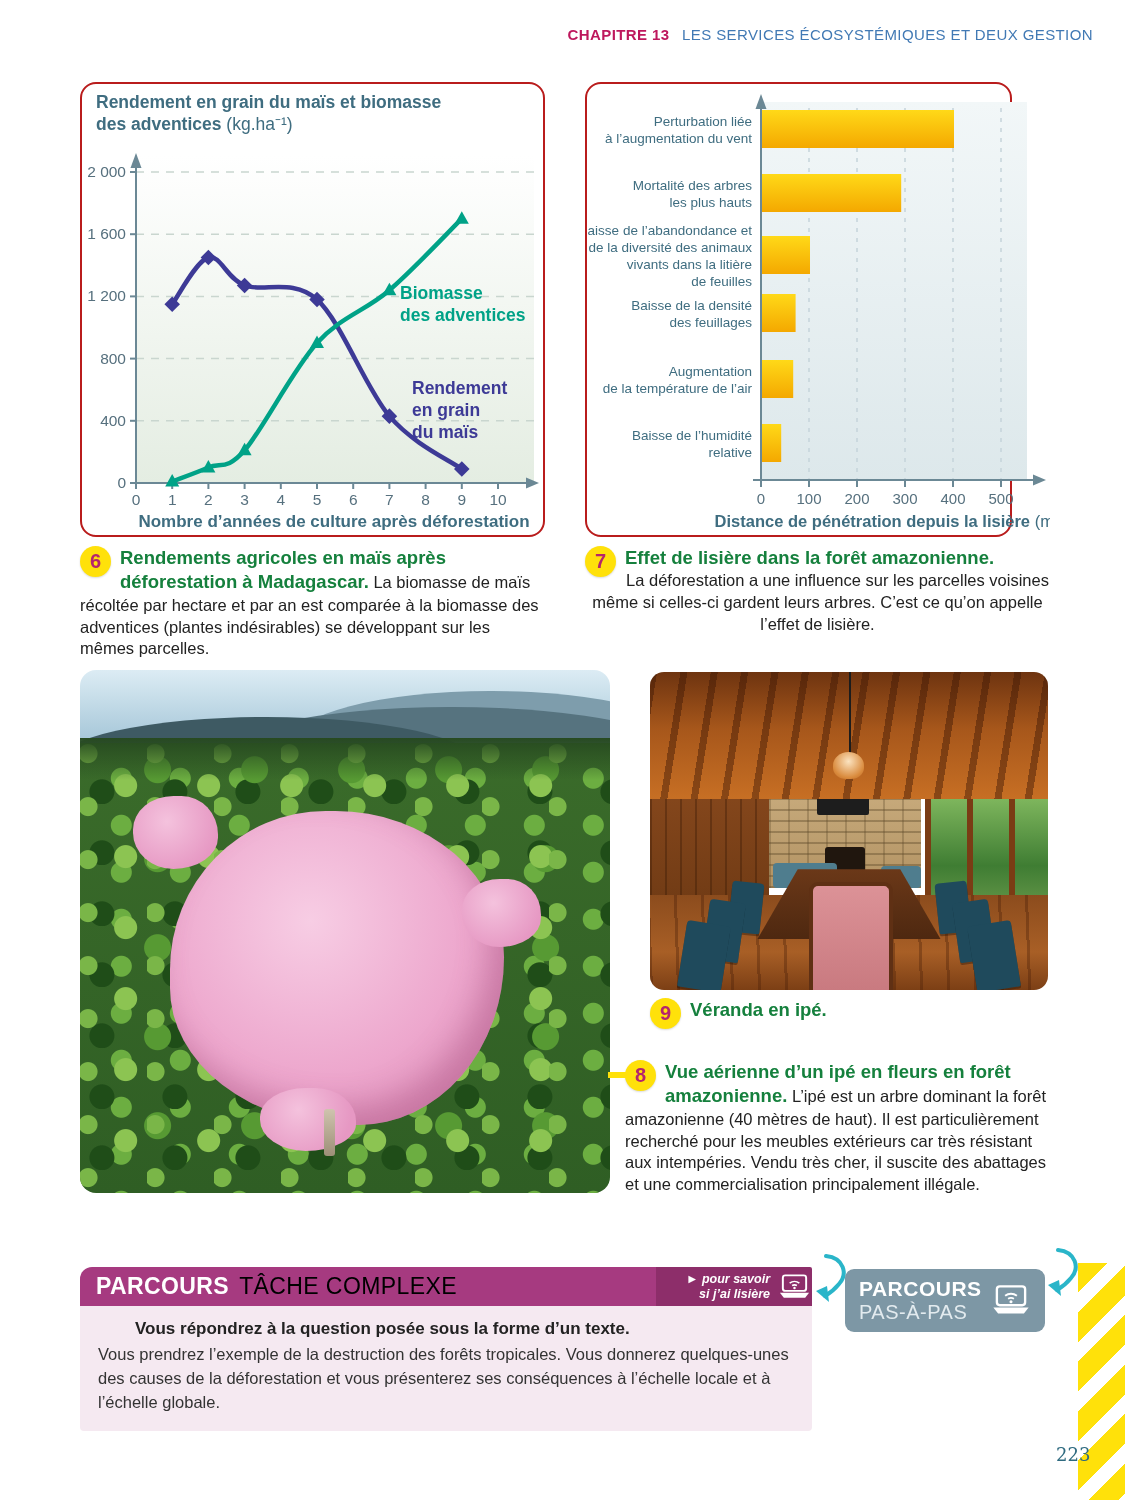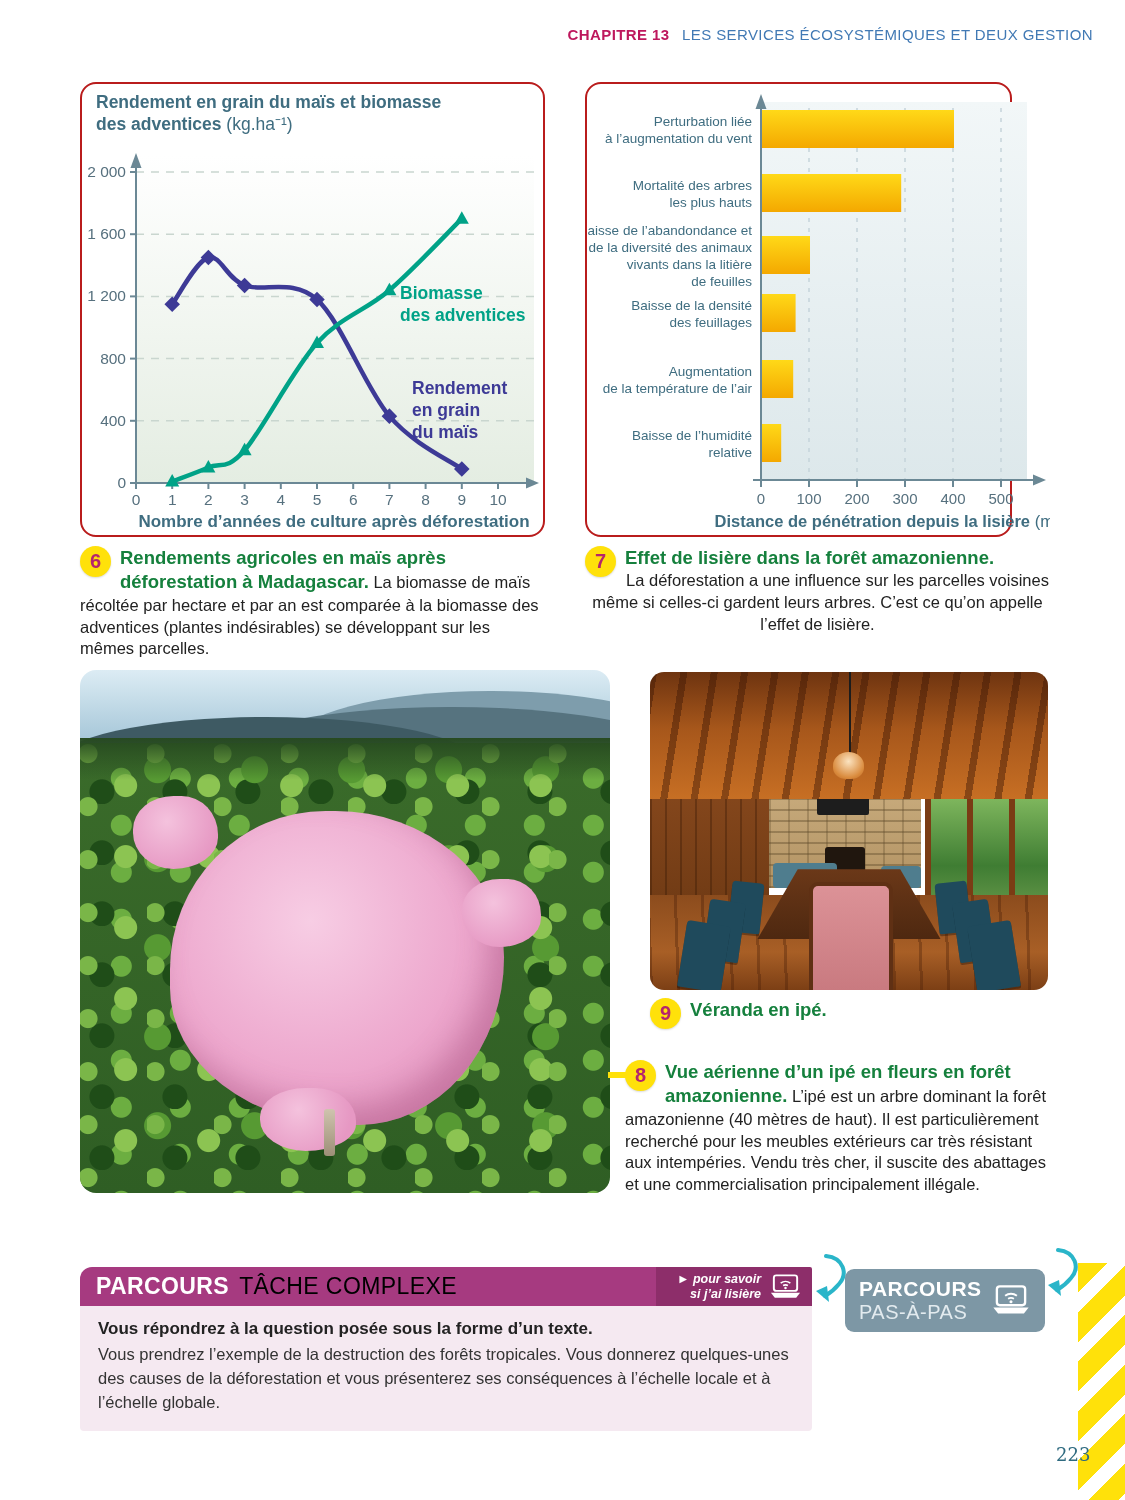--- a/index.html
+++ b/index.html
@@ -99,24 +99,24 @@
 
   
   .dp-head{position:absolute;left:80px;top:1270px;font-size:17px;font-weight:700;color:#00a9c4;letter-spacing:.2px;}
   .dp-head .tri{margin-right:6px;}
   .tache{position:absolute;left:80px;top:1267px;width:732px;}
   .tache-bar{position:relative;height:39px;background:#a63a80;border-radius:12px 12px 0 0;
              display:flex;align-items:center;padding-left:16px;box-sizing:border-box;}
   .tache-bar .l1{color:#fff;font-weight:700;font-size:23px;letter-spacing:.4px;margin-right:10px;}
   .tache-bar .l2{color:#000000;font-weight:500;font-size:23px;letter-spacing:.4px;}
   .savoir{position:absolute;right:0;top:0;height:39px;width:156px;background:#8d2e6a;
-          display:flex;align-items:center;justify-content:flex-end;gap:8px;padding:0 10px;box-sizing:border-box;border-radius:0 2px 0 0;}
+          display:flex;align-items:center;justify-content:flex-end;gap:8px;padding:0 1px;box-sizing:border-box;border-radius:0 2px 0 0;}
   .savoir .stxt{color:#fff;font-style:italic;font-weight:700;font-size:12.5px;line-height:1.15;text-align:right;}
   .tache-body{background:#f5e9f1;padding:13px 18px 16px;border-radius:0 0 4px 4px;}
-  .tache-body .bold{font-weight:700;font-size:17px;color:#222;display:block;margin-bottom:4px;}
+  .tache-body .bold{font-weight:700;font-size:17px;color:#222;display:block;margin-bottom:4px;margin-left:37px;}
   .tache-body .txt{font-size:16.5px;line-height:1.45;color:#333;}
   .pas{position:absolute;left:845px;top:1269px;width:200px;height:63px;background:#7d97a5;border-radius:9px;
        display:flex;align-items:center;justify-content:space-between;padding:0 14px;box-sizing:border-box;}
   .pas .pl1{color:#fff;font-weight:700;font-size:21px;letter-spacing:.5px;line-height:1.15;}
   .pas .pl2{color:#e3ebef;font-weight:400;font-size:20px;letter-spacing:.5px;line-height:1.15;}
   .arrow-svg{position:absolute;}
   .stripes{position:absolute;right:0;top:1263px;width:47px;height:237px;
            background:repeating-linear-gradient(135deg,#ffe10a 0 21px,#ffffff 21px 35px);}
   .pagenum{position:absolute;left:1056px;top:1444px;font-family:"DejaVu Serif",serif;
            font-weight:400;font-size:18px;color:#2f6b80;}

